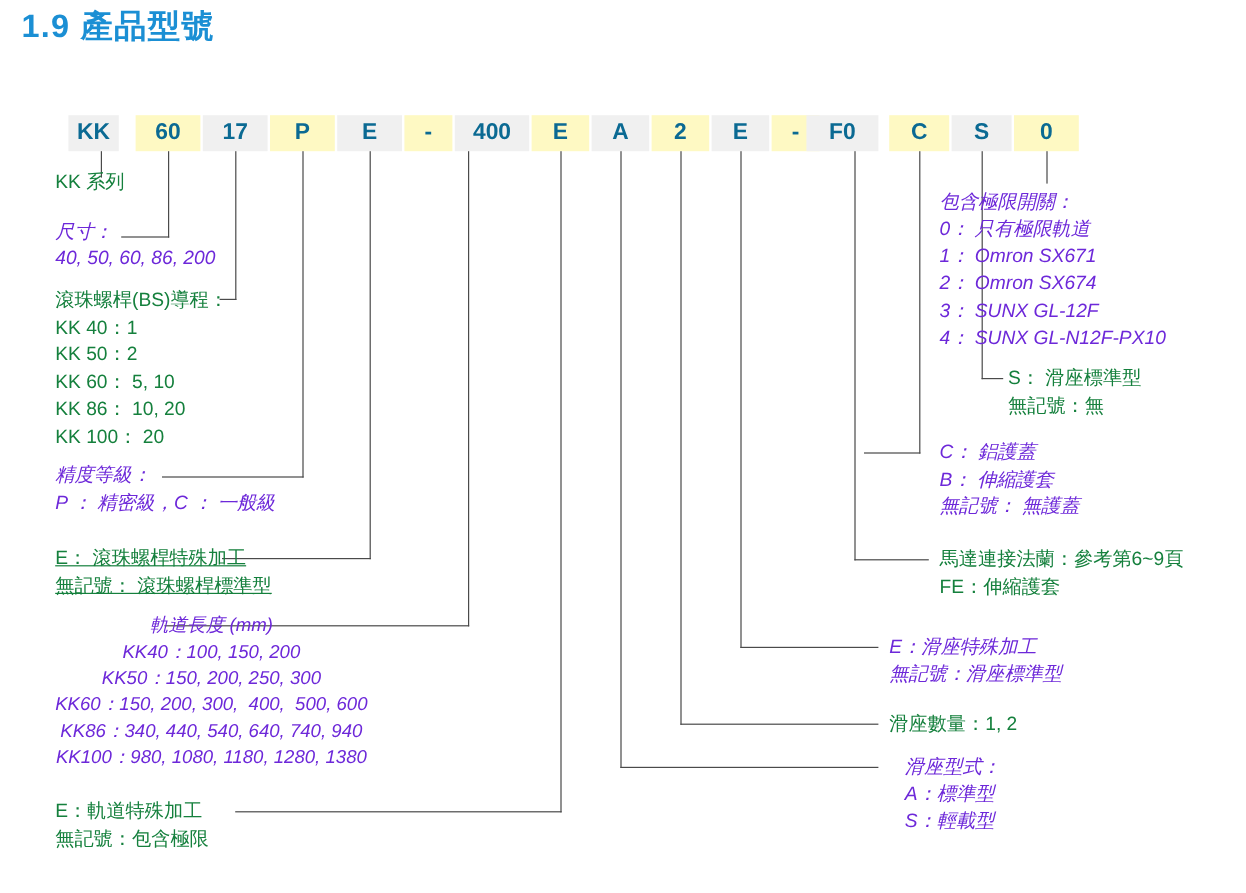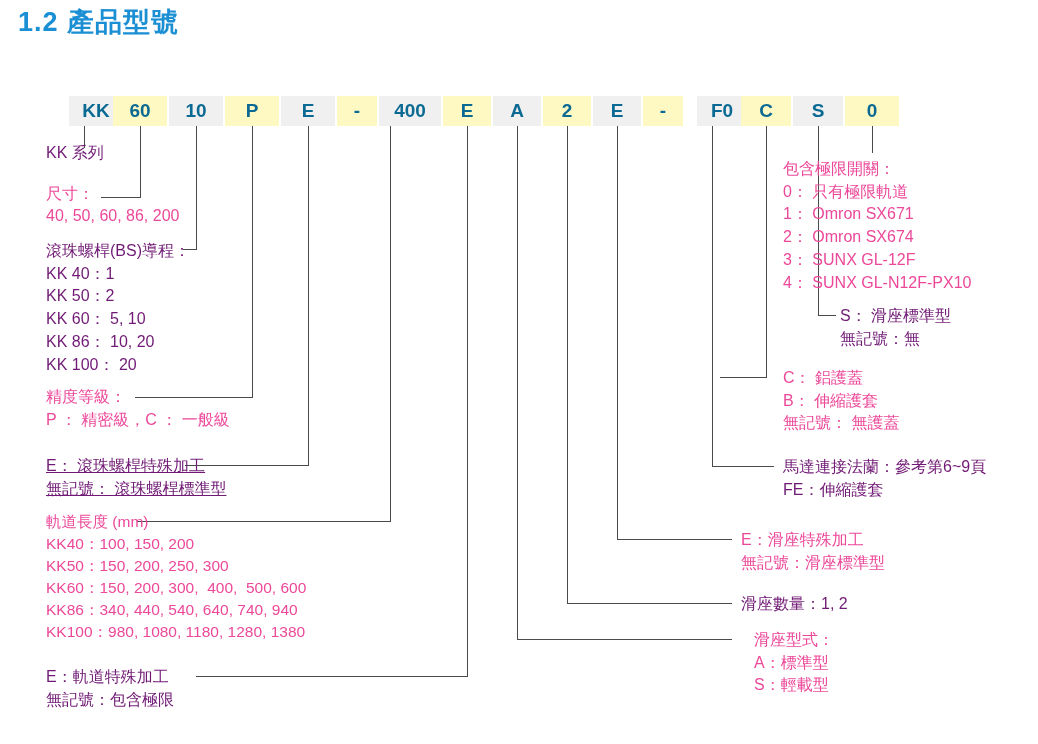--- a/index.html
+++ b/index.html
@@ -20,44 +20,44 @@
     display:flex;align-items:center;justify-content:center;
     font-size:19px;font-weight:bold;color:#0b6a93;
   }
   .shade-a{background:#f0f0f0;}
   .shade-b{background:#fef9c3;}
   
   .vline{position:absolute;width:1px;background:#4a4a4a;}
   .hline{position:absolute;height:1px;background:#4a4a4a;}
   
   .ann{position:absolute;white-space:pre;line-height:1.42;}
-  .ann-blue{color:#ec4899;}
-  .ann-dark{color:#701a75;}
-  .f15{font-size:15.5px;}
+  .ann-blue{color:#6d28d9;font-style:italic;}
+  .ann-dark{color:#15803d;}
+  .f15{font-size:15.5px;text-align:center;}
   .f16{font-size:16px;}
 </style>
 </head>
 <body>
 
-<div id="page-title">1.2  產品型號</div>
+<div id="page-title">1.9  產品型號</div>
 
 <div id="code-strip">
-    <div class="code-cell shade-a" style="left: 12px; width: 54px;">KK</div>
+    <div class="code-cell shade-a" style="left: 0px; width: 42px;">KK</div>
     <div class="code-cell shade-b" style="left: 56px; width: 54px;">60</div>
-    <div class="code-cell shade-a" style="left: 112px; width: 54px;">10</div>
+    <div class="code-cell shade-a" style="left: 112px; width: 54px;">17</div>
     <div class="code-cell shade-b" style="left: 168px; width: 54px;">P</div>
     <div class="code-cell shade-a" style="left: 224px; width: 54px;">E</div>
     <div class="code-cell shade-b" style="left: 280px; width: 40px;">-</div>
     <div class="code-cell shade-a" style="left: 322px; width: 62px;">400</div>
     <div class="code-cell shade-b" style="left: 386px; width: 48px;">E</div>
     <div class="code-cell shade-a" style="left: 436px; width: 48px;">A</div>
     <div class="code-cell shade-b" style="left: 486px; width: 48px;">2</div>
     <div class="code-cell shade-a" style="left: 536px; width: 48px;">E</div>
     <div class="code-cell shade-b" style="left: 586px; width: 40px;">-</div>
-    <div class="code-cell shade-a" style="left: 640px; width: 50px;">F0</div>
+    <div class="code-cell shade-a" style="left: 615px; width: 60px;">F0</div>
     <div class="code-cell shade-b" style="left: 684px; width: 50px;">C</div>
     <div class="code-cell shade-a" style="left: 736px; width: 50px;">S</div>
     <div class="code-cell shade-b" style="left: 788px; width: 54px;">0</div>
   </div>
 
 <div>
 
   <div class="vline" style="left:84px;top:126px;height:22px;"></div>
 
   <div class="vline" style="left:140px;top:126px;height:72px;"></div>

